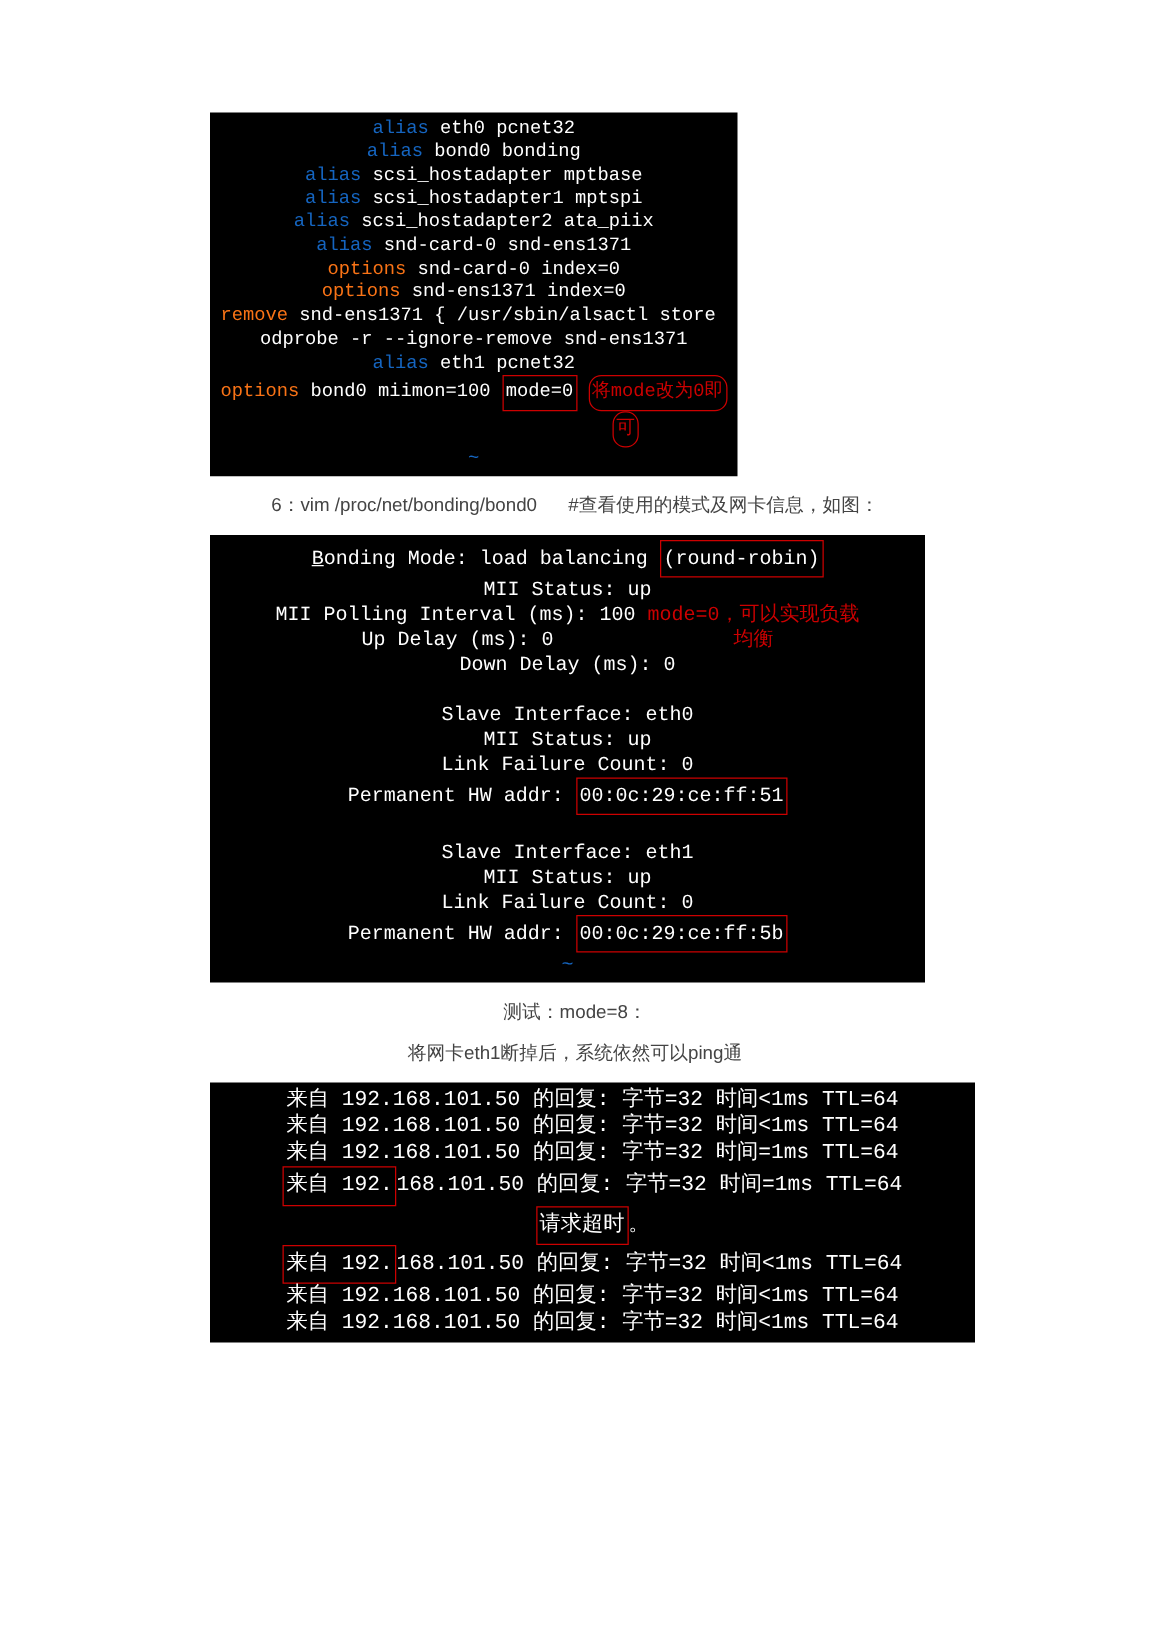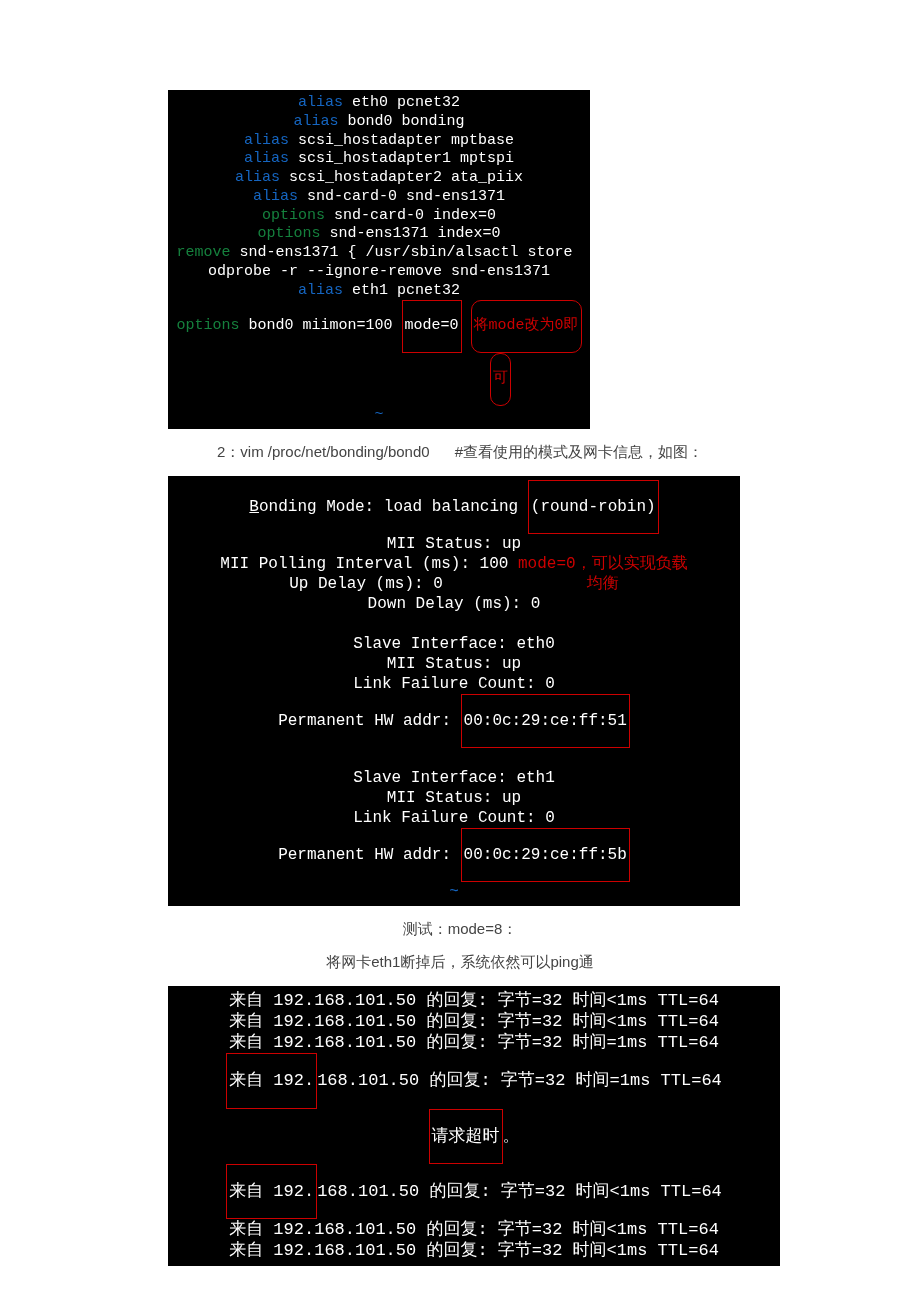--- a/index.html
+++ b/index.html
@@ -1,36 +1,36 @@
 <!DOCTYPE html>
 <html><head>
 <meta charset="utf-8">
 <style>
 body { margin:0; background:#fff; font-family:Arial,"Microsoft YaHei",sans-serif; font-size:15px; color:#444; }
 .page { width:864px; margin:0 auto; padding:90px 140px 60px; box-sizing:border-box;text-align:center; }
 .term { background:#000; color:#fff; font-family:"Courier New",monospace; font-size:15px; padding:4px 6px; position:relative; overflow:hidden; white-space:pre; }
 .term .line { line-height:1.25; }
 .kw-blue { color:#1565C0; }
-.kw-yellow { color:#15803d;margin-top:44px; }
-.red-box { border:1.5px solid #c00; padding:16px 2px; }
+.kw-yellow { color:#f97316;margin-top:44px; }
+.red-box { border:1.5px solid #c00; padding:4px 2px; }
 .red-text { color:#c00;border-radius:10px; }
 .caption { margin:14px 0; color:#444; }
 .t2 { line-height:1.35; font-size:16px; }
 .t3 { font-family:Liberation Mono, monospace; font-size:17px; line-height:1.25; }
 .small { display:inline-block; }
 </style>
 </head>
 <body>
 
 <div class="page">
 
   <div class="term" id="term1" style="width: 410px;"><div class="line"><span class="kw-blue">alias</span><span> eth0 pcnet32</span></div><div class="line"><span class="kw-blue">alias</span><span> bond0 bonding</span></div><div class="line"><span class="kw-blue">alias</span><span> scsi_hostadapter mptbase</span></div><div class="line"><span class="kw-blue">alias</span><span> scsi_hostadapter1 mptspi</span></div><div class="line"><span class="kw-blue">alias</span><span> scsi_hostadapter2 ata_piix</span></div><div class="line"><span class="kw-blue">alias</span><span> snd-card-0 snd-ens1371</span></div><div class="line"><span class="kw-yellow">options</span><span> snd-card-0 index=0</span></div><div class="line"><span class="kw-yellow">options</span><span> snd-ens1371 index=0</span></div><div class="line"><span class="kw-yellow">remove</span><span> snd-ens1371 { /usr/sbin/alsactl store </span></div><div class="line"><span>odprobe -r --ignore-remove snd-ens1371</span></div><div class="line"><span class="kw-blue">alias</span><span> eth1 pcnet32</span></div><div class="line"><span class="kw-yellow">options</span><span> bond0 miimon=100 </span><span class="red-box small">mode=0</span><span> </span><span class="red-text red-box small">将mode改为0即</span></div><div class="line"><span>                           </span><span class="red-text red-box small">可</span></div><div class="line"><span class="kw-blue">~</span></div></div>
 
   <div class="caption">
-    <span>2：vim /proc/net/bonding/bond0</span>
+    <span>6：vim /proc/net/bonding/bond0</span>
     &nbsp;&nbsp;&nbsp;&nbsp;
     <span>#查看使用的模式及网卡信息，如图：</span>
   </div>
 
   <div class="term t2" id="term2" style="width: 560px;"><div class="line"><span style="text-decoration: underline;">B</span><span>onding Mode: load balancing </span><span class="red-box small">(round-robin)</span></div><div class="line"><span>MII Status: up</span></div><div class="line"><span>MII Polling Interval (ms): 100 </span><span class="red-text">mode=0，可以实现负载</span></div><div class="line"><span>Up Delay (ms): 0               </span><span class="red-text">均衡</span></div><div class="line"><span>Down Delay (ms): 0</span></div><div class="line"><span> </span></div><div class="line"><span>Slave Interface: eth0</span></div><div class="line"><span>MII Status: up</span></div><div class="line"><span>Link Failure Count: 0</span></div><div class="line"><span>Permanent HW addr: </span><span class="red-box small">00:0c:29:ce:ff:51</span></div><div class="line"><span> </span></div><div class="line"><span>Slave Interface: eth1</span></div><div class="line"><span>MII Status: up</span></div><div class="line"><span>Link Failure Count: 0</span></div><div class="line"><span>Permanent HW addr: </span><span class="red-box small">00:0c:29:ce:ff:5b</span></div><div class="line"><span class="kw-blue">~</span></div></div>
 
   <div class="caption">测试：mode=8：</div>
   <div class="caption">将网卡eth1断掉后，系统依然可以ping通</div>
 
   <div class="term t3" id="term3" style="width: 600px;"><div class="line"><span>来自 192.168.101.50 的回复: 字节=32 时间&lt;1ms TTL=64</span></div><div class="line"><span>来自 192.168.101.50 的回复: 字节=32 时间&lt;1ms TTL=64</span></div><div class="line"><span>来自 192.168.101.50 的回复: 字节=32 时间=1ms TTL=64</span></div><div class="line"><span class="red-box small">来自 192.</span><span>168.101.50 的回复: 字节=32 时间=1ms TTL=64</span></div><div class="line"><span class="red-box small">请求超时</span><span>。</span></div><div class="line"><span class="red-box small">来自 192.</span><span>168.101.50 的回复: 字节=32 时间&lt;1ms TTL=64</span></div><div class="line"><span>来自 192.168.101.50 的回复: 字节=32 时间&lt;1ms TTL=64</span></div><div class="line"><span>来自 192.168.101.50 的回复: 字节=32 时间&lt;1ms TTL=64</span></div></div>

